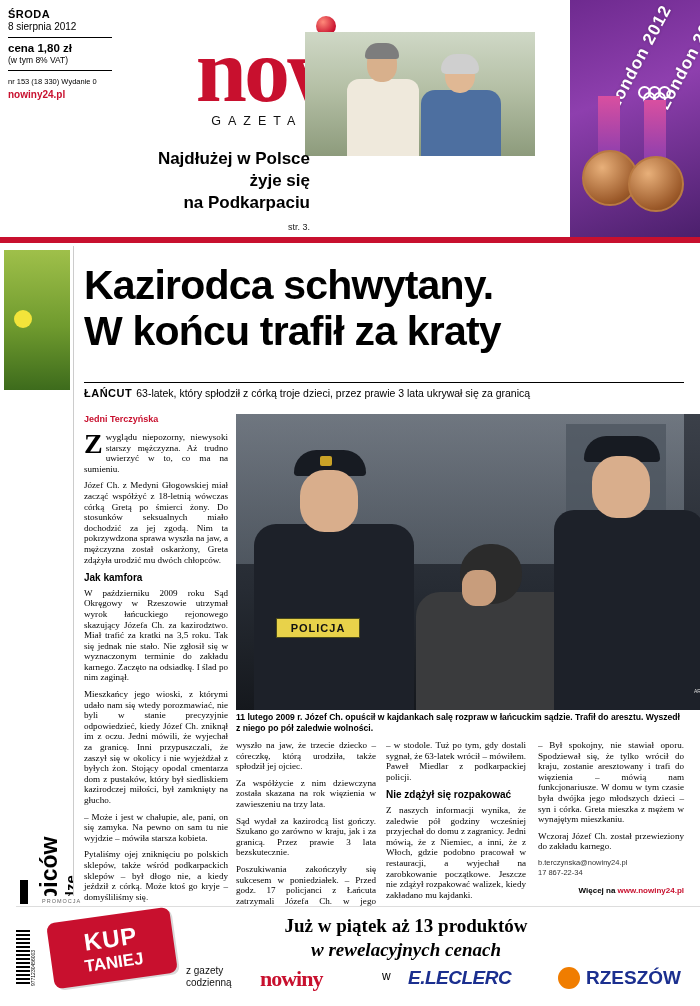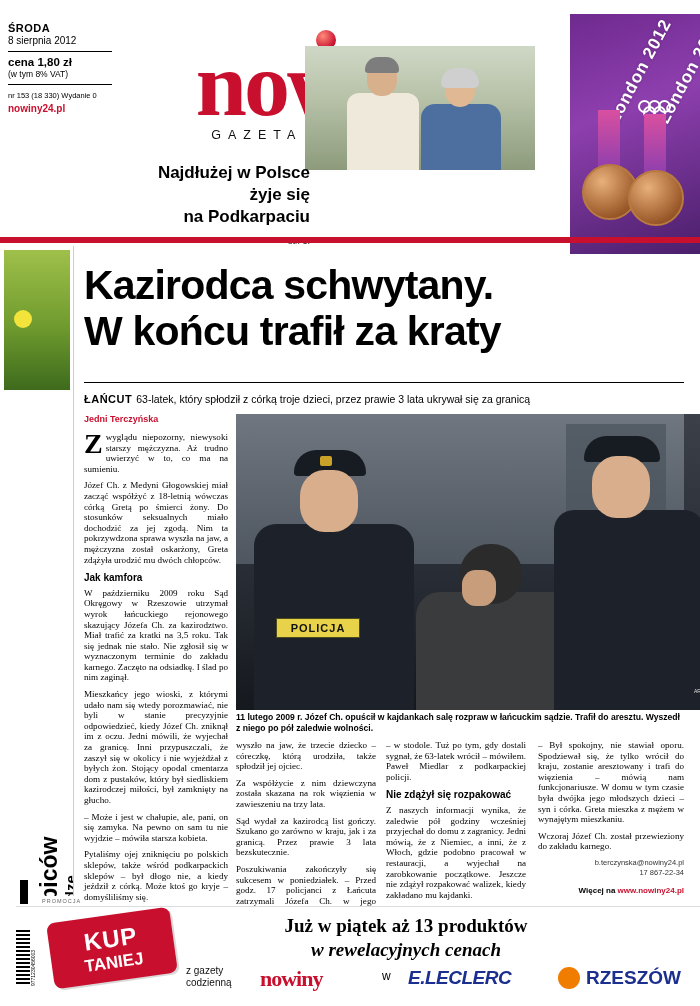--- a/index.html
+++ b/index.html
@@ -11,21 +11,20 @@
     color:#000;
     position:relative;
     overflow:hidden;
   }
   .page { width:700px; height:1006px; position:relative; }
 
   
   .masthead {
     position:absolute; left:0; top:0; width:700px; height:240px;
     background:#fff;
-    margin-top:14px;
   }
   .mh-left {
     position:absolute; left:0; top:0; width:120px; height:240px;
     padding:8px 6px 0 8px;
   }
   .mh-date-day {
     font-family:"Liberation Sans", sans-serif;
     font-weight:bold; font-size:11px; letter-spacing:0.5px;
   }
   .mh-date-full {
@@ -205,21 +204,21 @@
   .headline h1 {
     margin:0;
     font-family:"Liberation Sans", sans-serif;
     font-weight:bold;
     font-size:41px;
     line-height:46px;
     letter-spacing:-0.8px;
   }
   .kicker-row {
     position:absolute; left:84px; top:382px; width:600px;
-    border-top:1px solid #000; padding-top:6px;
+    border-top:1px solid #000; 
   }
   .kicker-city {
     font-family:"Liberation Sans", sans-serif;
     font-weight:bold; font-size:11px; letter-spacing:0.5px;
   }
   .kicker-text {
     font-family:"Liberation Sans", sans-serif;
     font-size:10.5px;
   }
 
@@ -288,21 +287,21 @@
     font-size:8.6px; line-height:10.5px; font-weight:bold;
   }
 
   
   .colA { position:absolute; left:236px; top:740px; width:140px; }
   .colB { position:absolute; left:386px; top:740px; width:140px; }
   .colC { position:absolute; left:538px; top:740px; width:146px; }
   .lowcol { font-size:9.1px; line-height:10.6px; text-align:justify; }
   .lowcol p { margin:0 0 6px 0; }
   .contact {
-    text-align:right;
+    text-align:left;
     font-family:"Liberation Sans", sans-serif;
     font-size:7.5px; line-height:10px; color:#333;
   }
   .more-line {
     margin-top:8px; text-align:right;
     font-family:"Liberation Sans", sans-serif;
     font-size:8px; font-weight:bold;
   }
   .more-line .red { color:#c8102e; }
 

